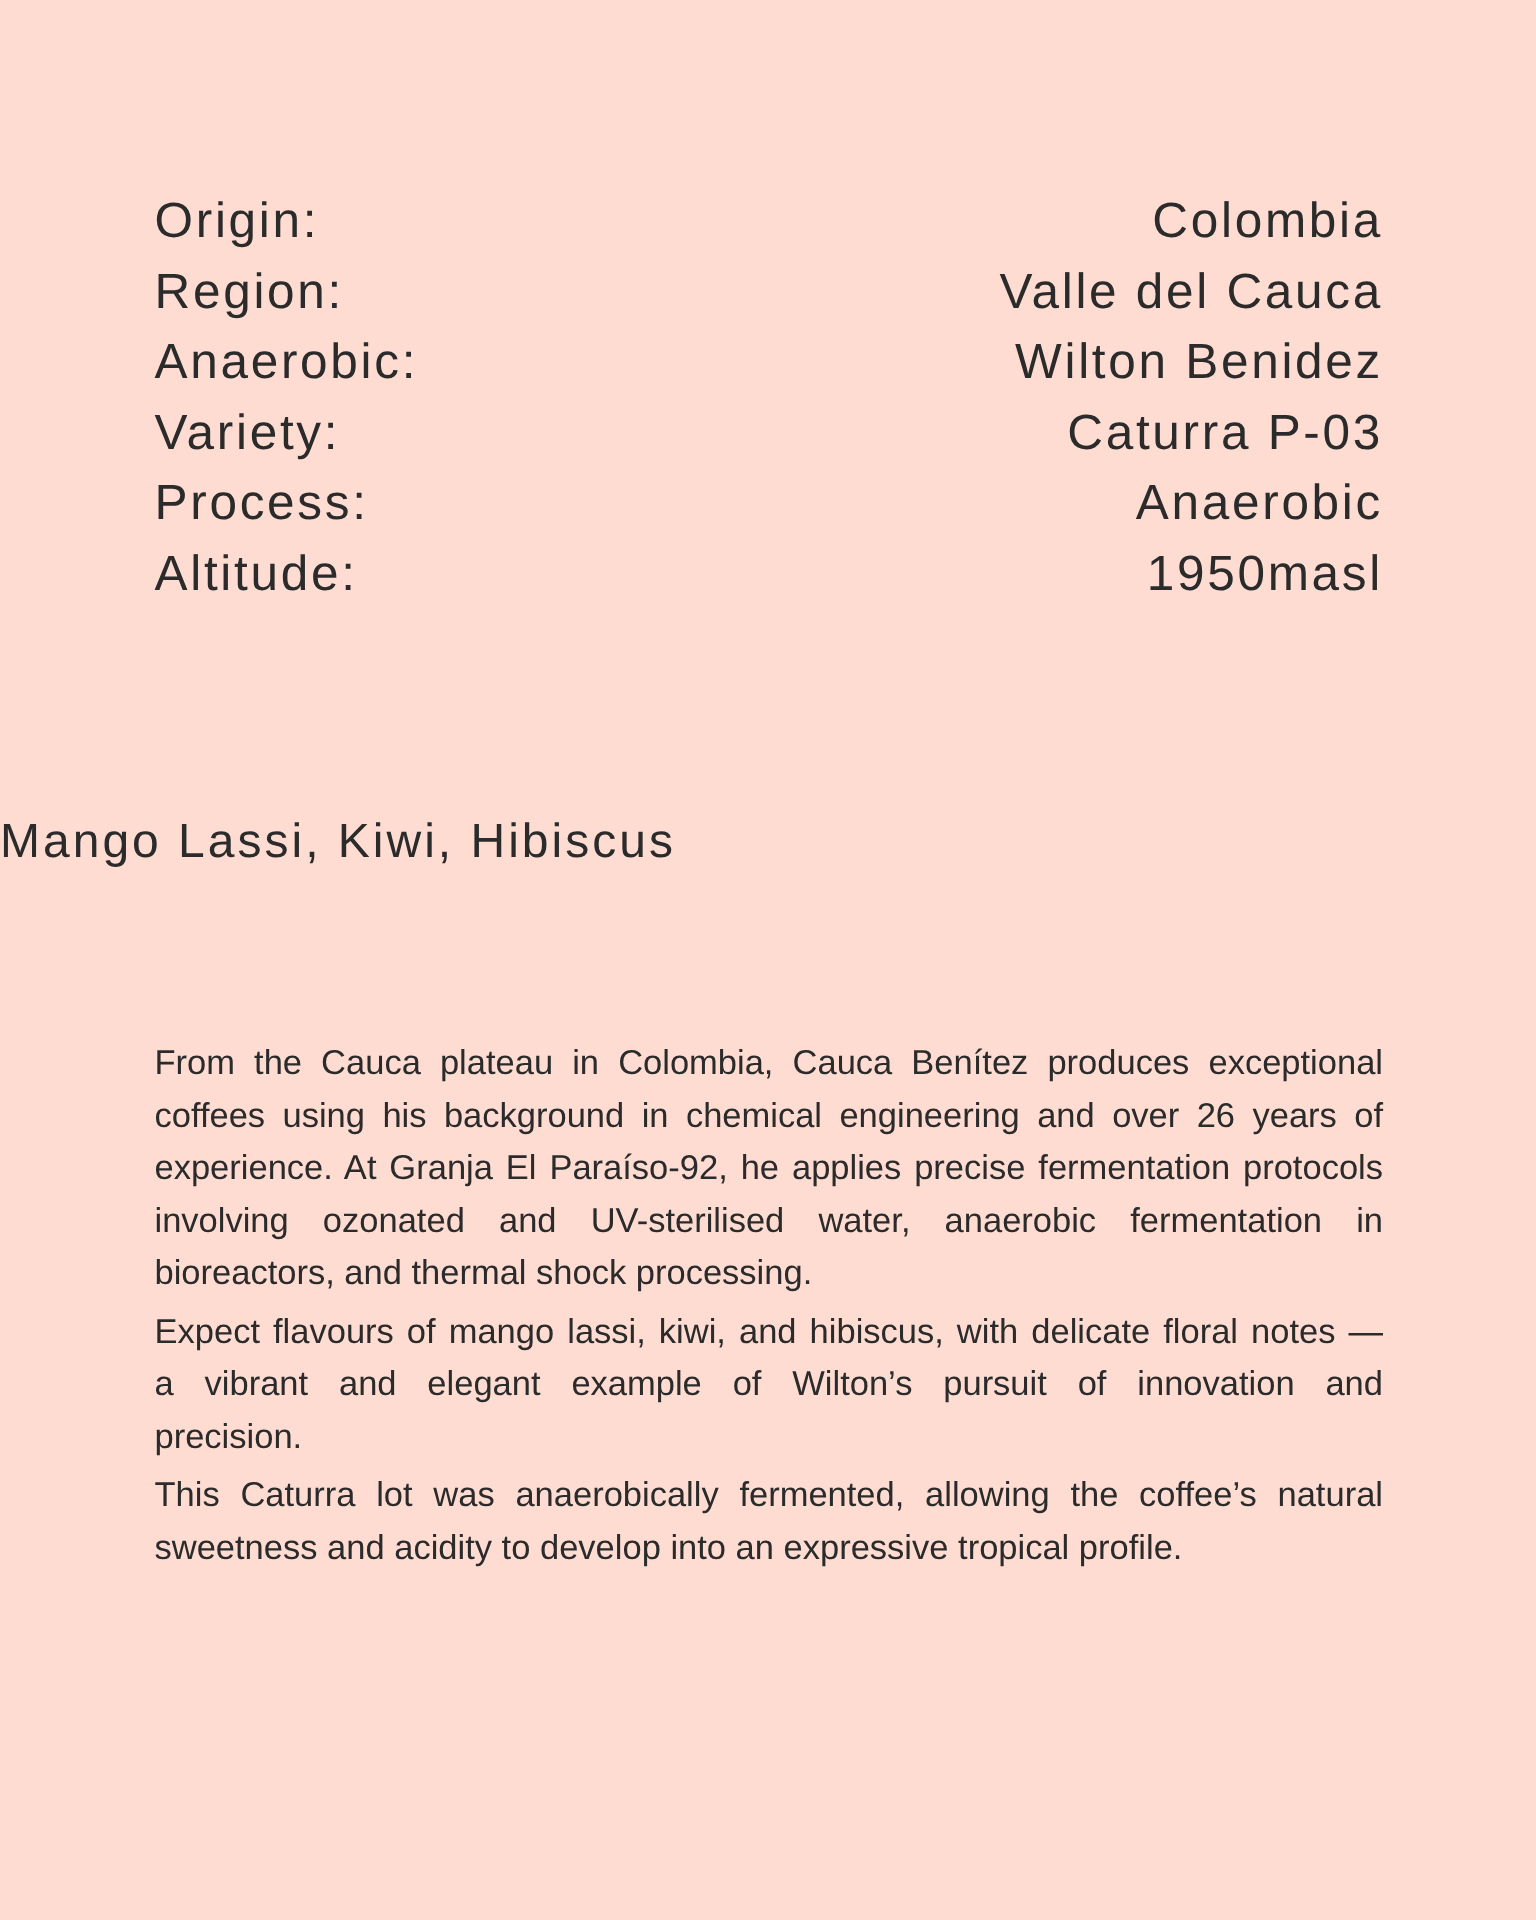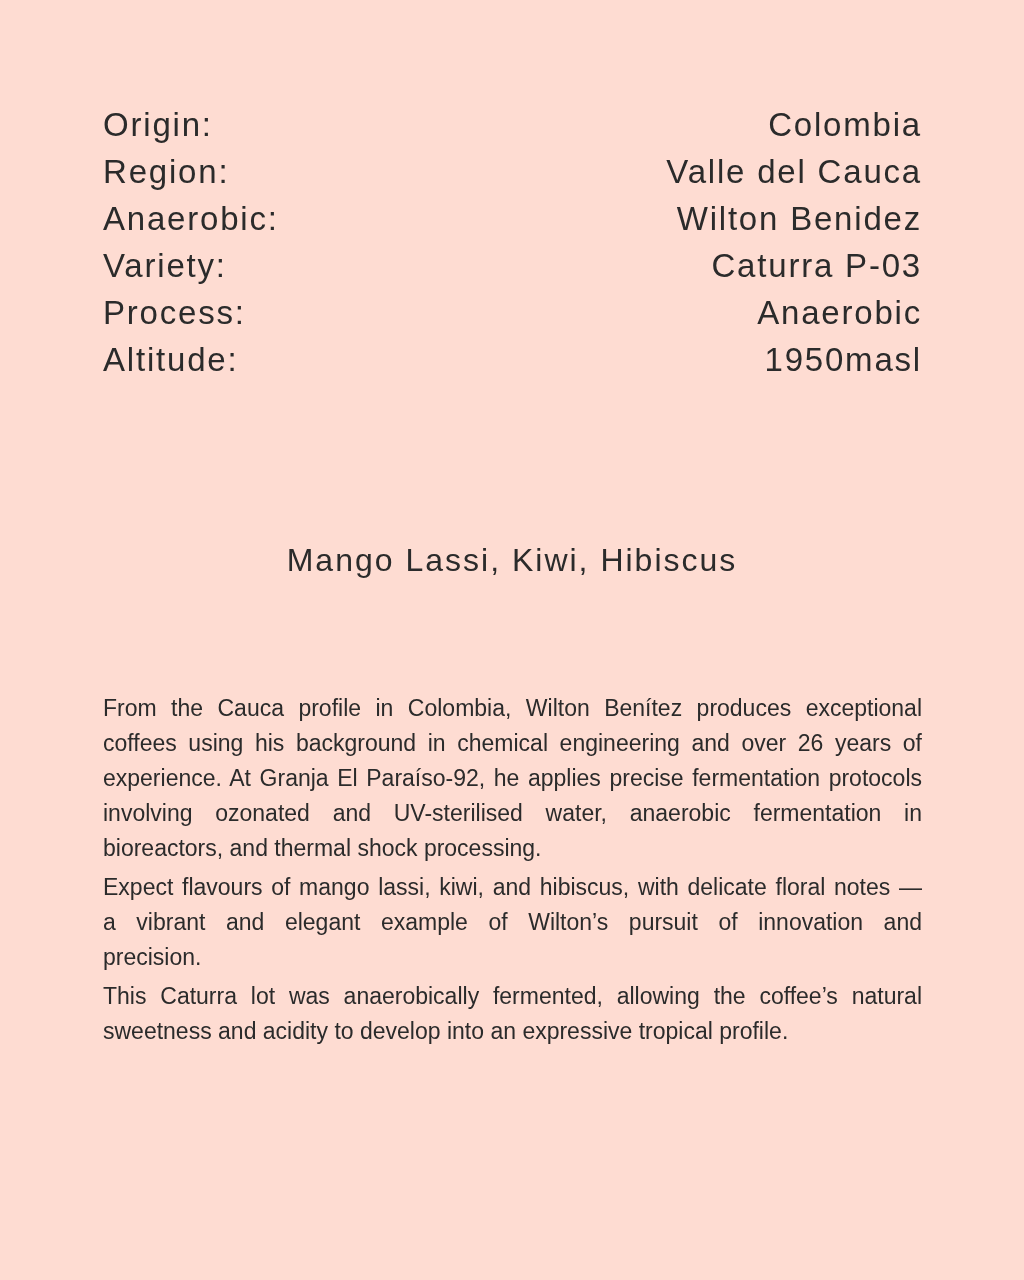--- a/index.html
+++ b/index.html
@@ -31,28 +31,28 @@
   .spec-row {
     display: flex;
     justify-content: space-between;
     align-items: baseline;
     height: 47px;
     line-height: 47px;
     font-size: 33px;
     letter-spacing: 1.8px;
   }
   .spec-label { text-align: left; }
-  .spec-value { text-align: left; }
+  .spec-value { text-align: left; margin-top: 22px; }
   
   .tasting {
     position: absolute;
     top: 537px;
     left: 0;
     right: 0;
-    text-align: center;
+    text-align: left;
     font-size: 32px;
     letter-spacing: 2px;
     line-height: 47px;
   }
   
   .description {
     position: absolute;
     top: 691px;
     left: 103px;
     width: 819px;
@@ -99,21 +99,21 @@
     <div class="spec-row">
       <span class="spec-label">Altitude:</span>
       <span class="spec-value">1950masl</span>
     </div>
   </div>
 
   <div class="tasting">Mango Lassi, Kiwi, Hibiscus</div>
 
   <div class="description">
     <p class="para">
-      <span class="jline">From the Cauca profile in Colombia, Wilton Benítez produces exceptional</span>
+      <span class="jline">From the Cauca plateau in Colombia, Cauca Benítez produces exceptional</span>
       <span class="jline">coffees using his background in chemical engineering and over 26 years of</span>
       <span class="jline">experience. At Granja El Paraíso-92, he applies precise fermentation protocols</span>
       <span class="jline">involving ozonated and UV-sterilised water, anaerobic fermentation in</span>
       <span class="jline">bioreactors, and thermal shock processing.</span>
     </p>
     <p class="para">
       <span class="jline">Expect flavours of mango lassi, kiwi, and hibiscus, with delicate floral notes —</span>
       <span class="jline">a vibrant and elegant example of Wilton’s pursuit of innovation and</span>
       <span class="jline">precision.</span>
     </p>

